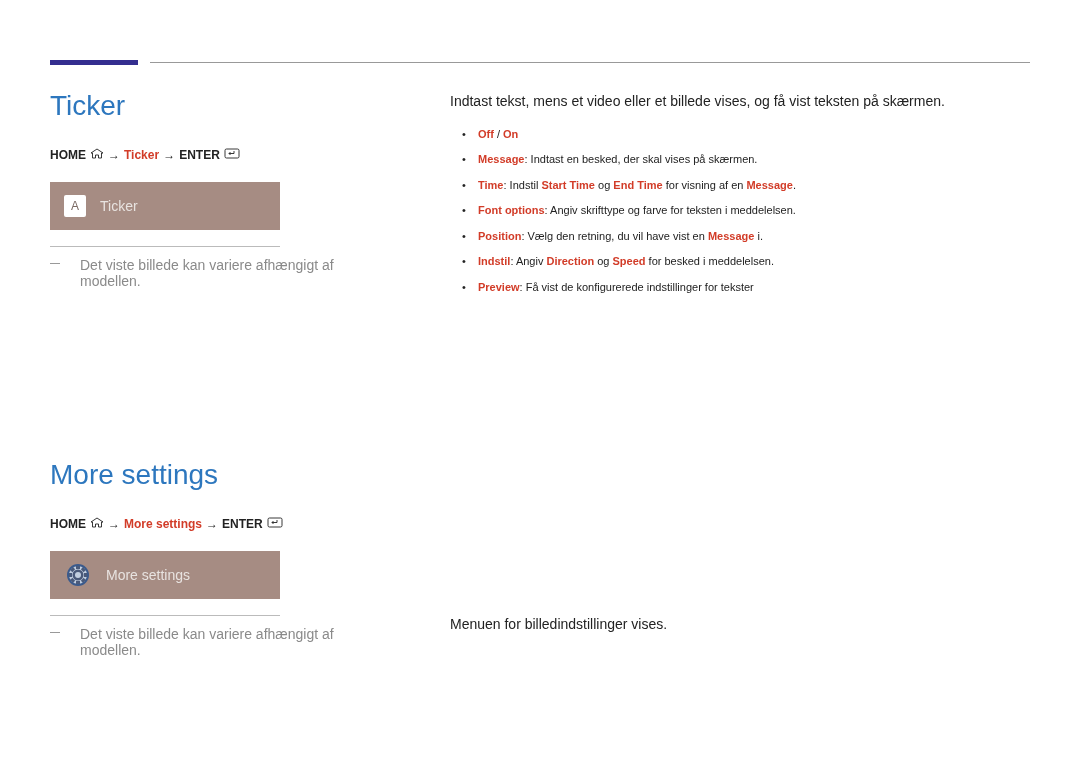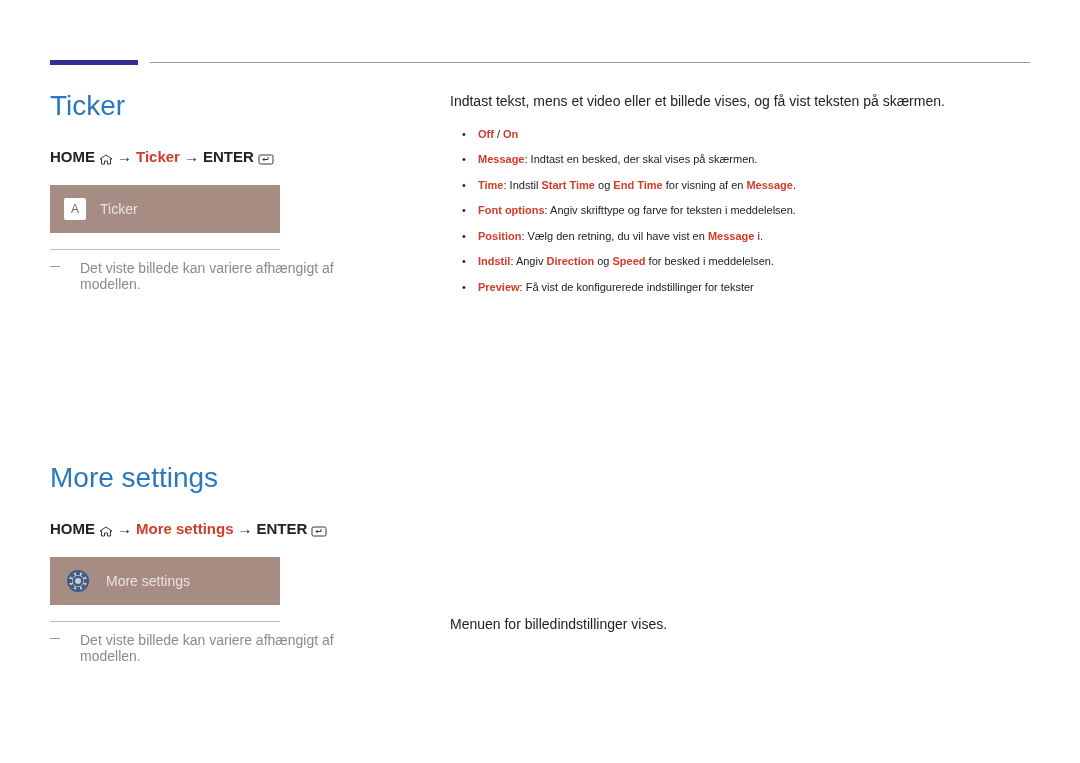--- a/index.html
+++ b/index.html
@@ -61,26 +61,26 @@
     }
     
     .section-heading {
       font-size: 28px;
       font-weight: normal;
       color: #2d77be;
       margin-bottom: 26px;
     }
     
     .breadcrumb {
-      font-size: 15px;
+      font-size: 12px;
       font-weight: bold;
       color: #222;
       margin-bottom: 20px;
       display: flex;
-      align-items: flex-end;
+      align-items: flex-start;
       gap: 4px;
     }
     
     .breadcrumb .highlight {
       color: #d23c28;
     }
     
     .breadcrumb-icon {
       display: inline-flex;
       vertical-align: middle;

